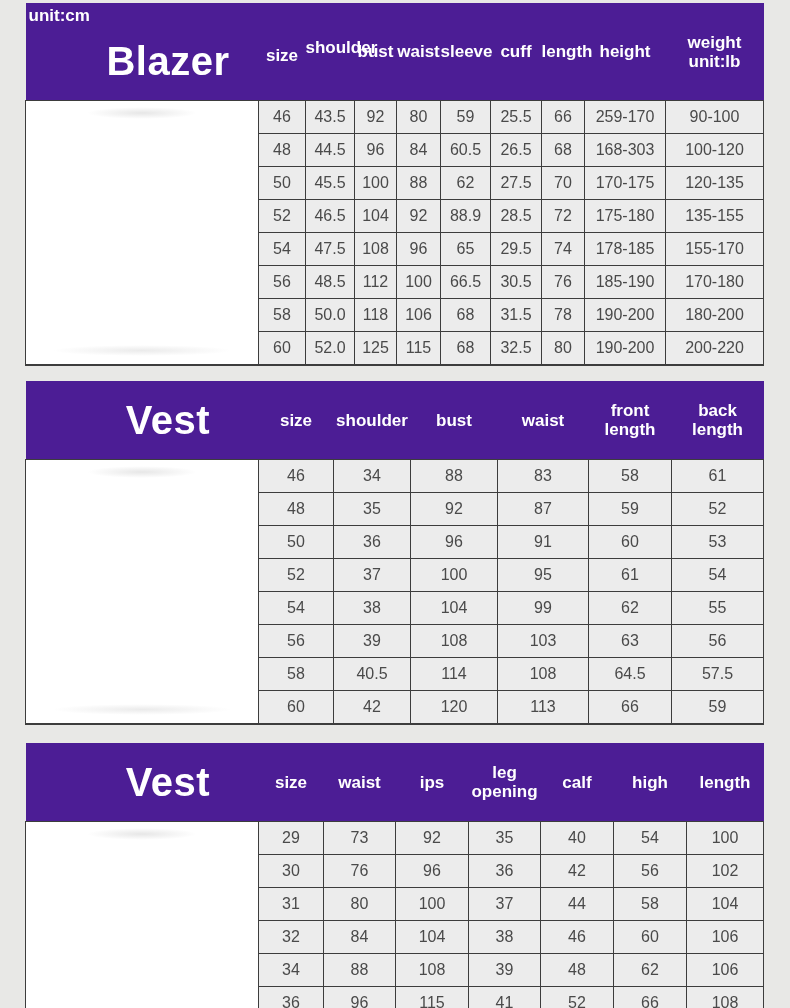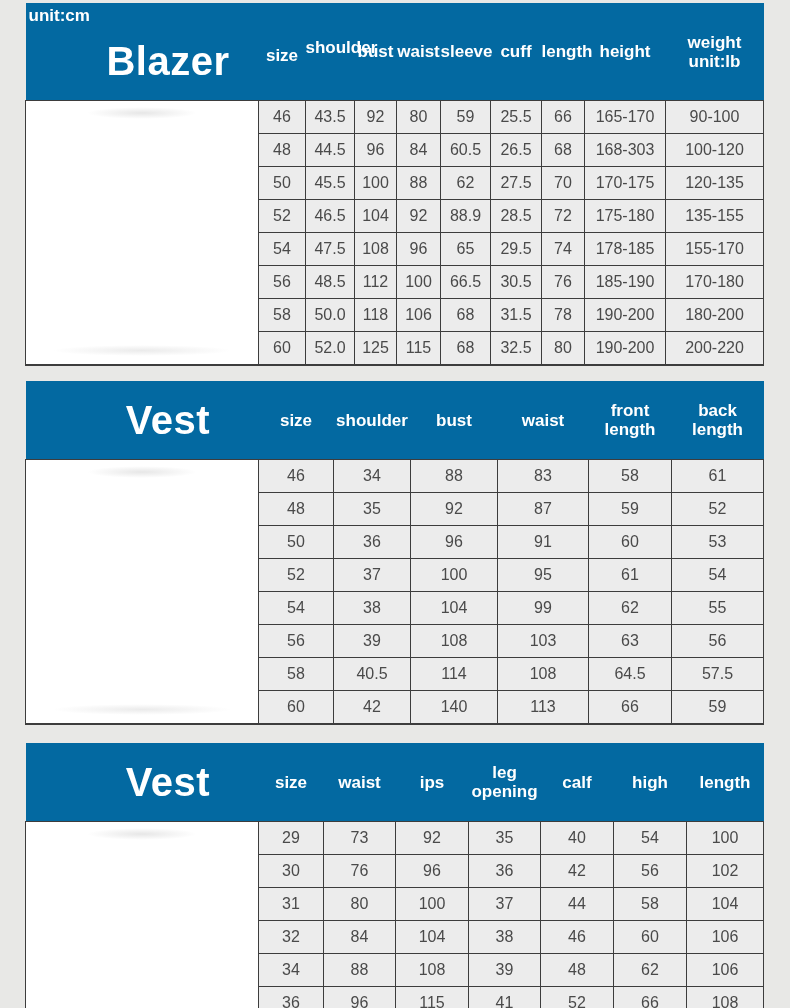--- a/index.html
+++ b/index.html
@@ -22,21 +22,21 @@
   .chart-section.gap-sm { margin-bottom: 15px; }
   .chart-section.gap-md { margin-bottom: 18px; }
 
   table.size-table {
     border-collapse: collapse;
     table-layout: fixed;
     width: 738px;
     border-bottom: 2px solid #3d3d3d;
   }
   table.size-table thead th {
-    background: #0369a1;
+    background: #4c1d95;
     color: #ffffff;
     border: 0;
     padding: 0;
     font-size: 17px;
     font-weight: bold;
     white-space: pre-line;
     line-height: 19px;
     text-align: center;
     vertical-align: middle;
   }
@@ -147,21 +147,21 @@
               <div class="smudge s-top"></div>
               <div class="smudge s-bottom"></div>
             </td>
             <td>46</td>
             <td>43.5</td>
             <td>92</td>
             <td>80</td>
             <td>59</td>
             <td>25.5</td>
             <td>66</td>
-            <td>165-170</td>
+            <td>259-170</td>
             <td>90-100</td>
           </tr>
           <tr>
             <td>48</td>
             <td>44.5</td>
             <td>96</td>
             <td>84</td>
             <td>60.5</td>
             <td>26.5</td>
             <td>68</td>
@@ -321,21 +321,21 @@
             <td>58</td>
             <td>40.5</td>
             <td>114</td>
             <td>108</td>
             <td>64.5</td>
             <td>57.5</td>
           </tr>
           <tr>
             <td>60</td>
             <td>42</td>
-            <td>140</td>
+            <td>120</td>
             <td>113</td>
             <td>66</td>
             <td>59</td>
           </tr>
         </tbody>
     </table>
   </section>
 
   <section class="chart-section">
     <table class="size-table t-pants">

